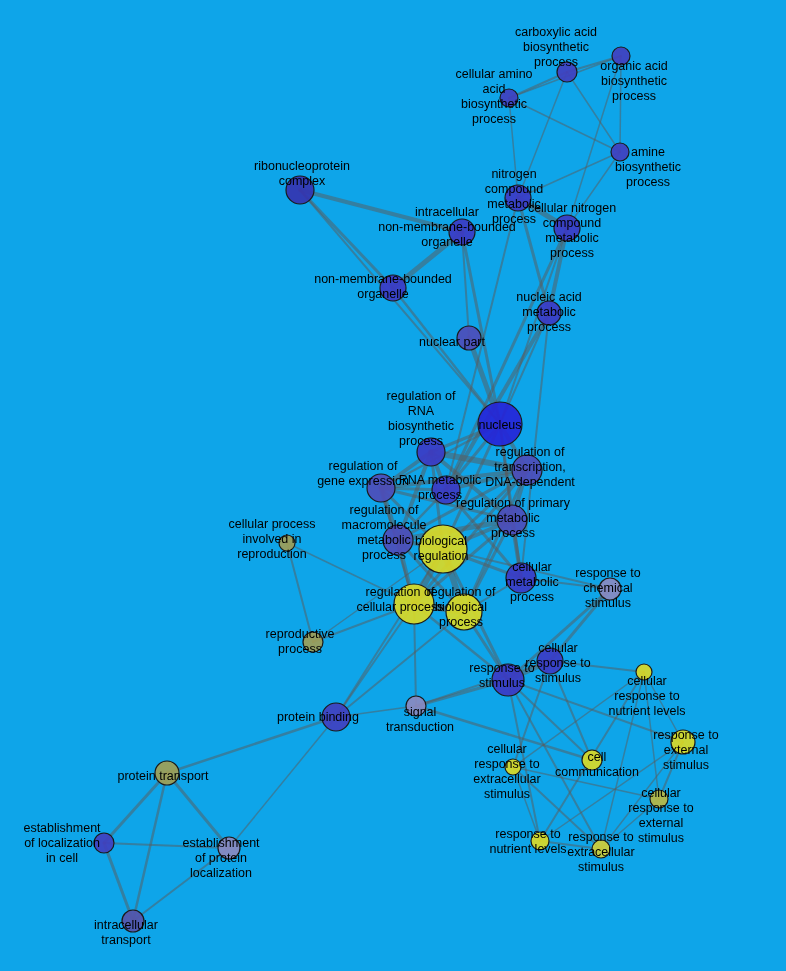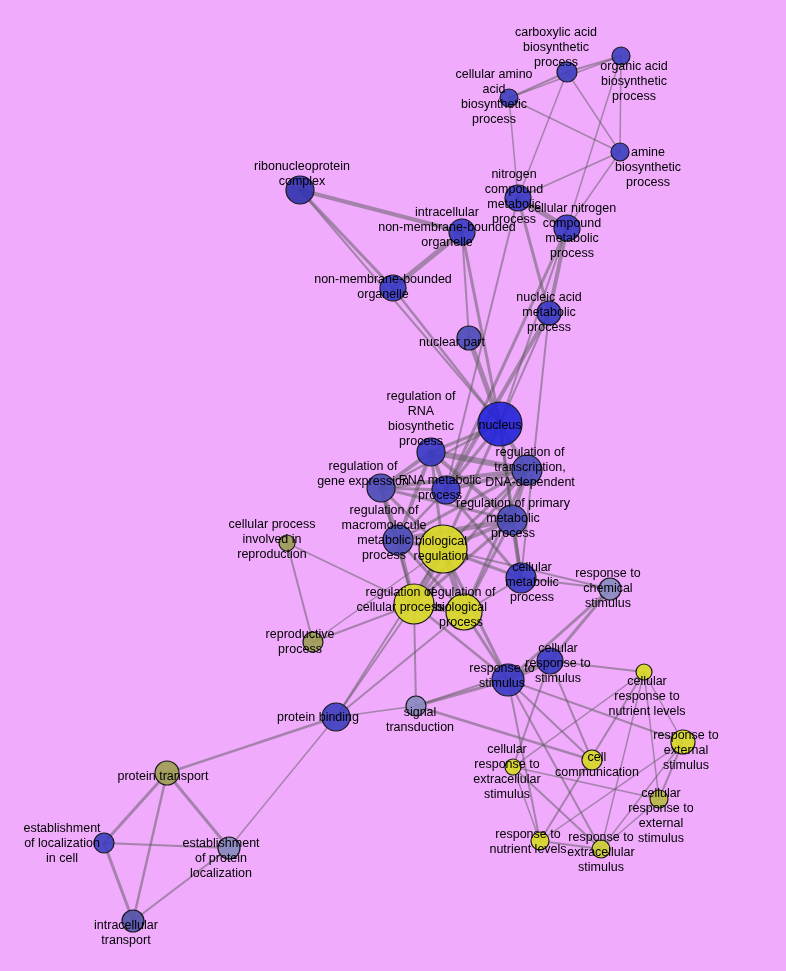--- a/index.html
+++ b/index.html
@@ -4,21 +4,21 @@
 <style>
   html, body {
     margin: 0;
     padding: 0;
     background: #ffffff;
   }
   .stage {
     position: relative;
     width: 786px;
     height: 971px;
-    background: #f0abfc;
+    background: #0ea5e9;
     overflow: hidden;
   }
   svg text {
     font-family: "Liberation Sans", sans-serif;
     font-size: 12.5px;
     fill: #000000;
   }
   svg circle {
     cursor: pointer;
   }

